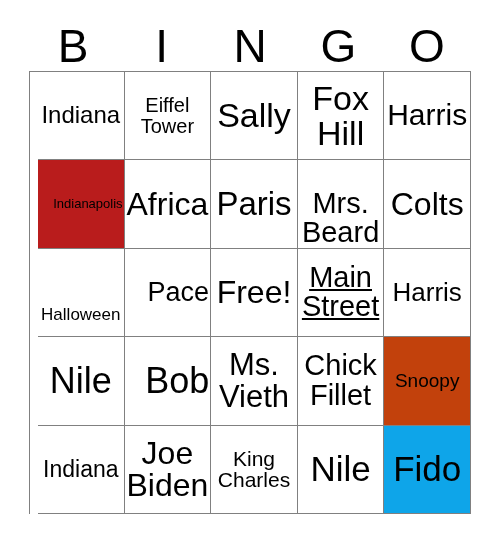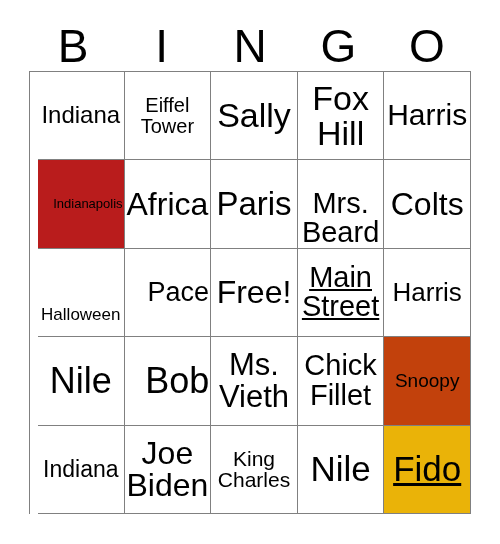--- a/index.html
+++ b/index.html
@@ -170,19 +170,19 @@
           <span class="cell-text" style="font-size: 32px;">Joe
 Biden</span>
         </div>
       <div class="cell" style="background: rgb(255, 255, 255); border-right-color: rgb(128, 128, 128); border-bottom-color: rgb(128, 128, 128);">
           <span class="cell-text" style="font-size: 21px;">King
 Charles</span>
         </div>
       <div class="cell" style="background: rgb(255, 255, 255); border-right-color: rgb(128, 128, 128); border-bottom-color: rgb(128, 128, 128);">
           <span class="cell-text" style="font-size: 35px;">Nile</span>
         </div>
-      <div class="cell" style="background: #eab308; border-right-color: rgb(128, 128, 128); border-bottom-color: rgb(128, 128, 128); text-decoration: underline;">
+      <div class="cell" style="background: #0ea5e9; border-right-color: rgb(128, 128, 128); border-bottom-color: rgb(128, 128, 128);">
           <span class="cell-text" style="font-size: 35px;">Fido</span>
         </div>
     </div>
 
   </div>
 </div>
 
 </body></html>

